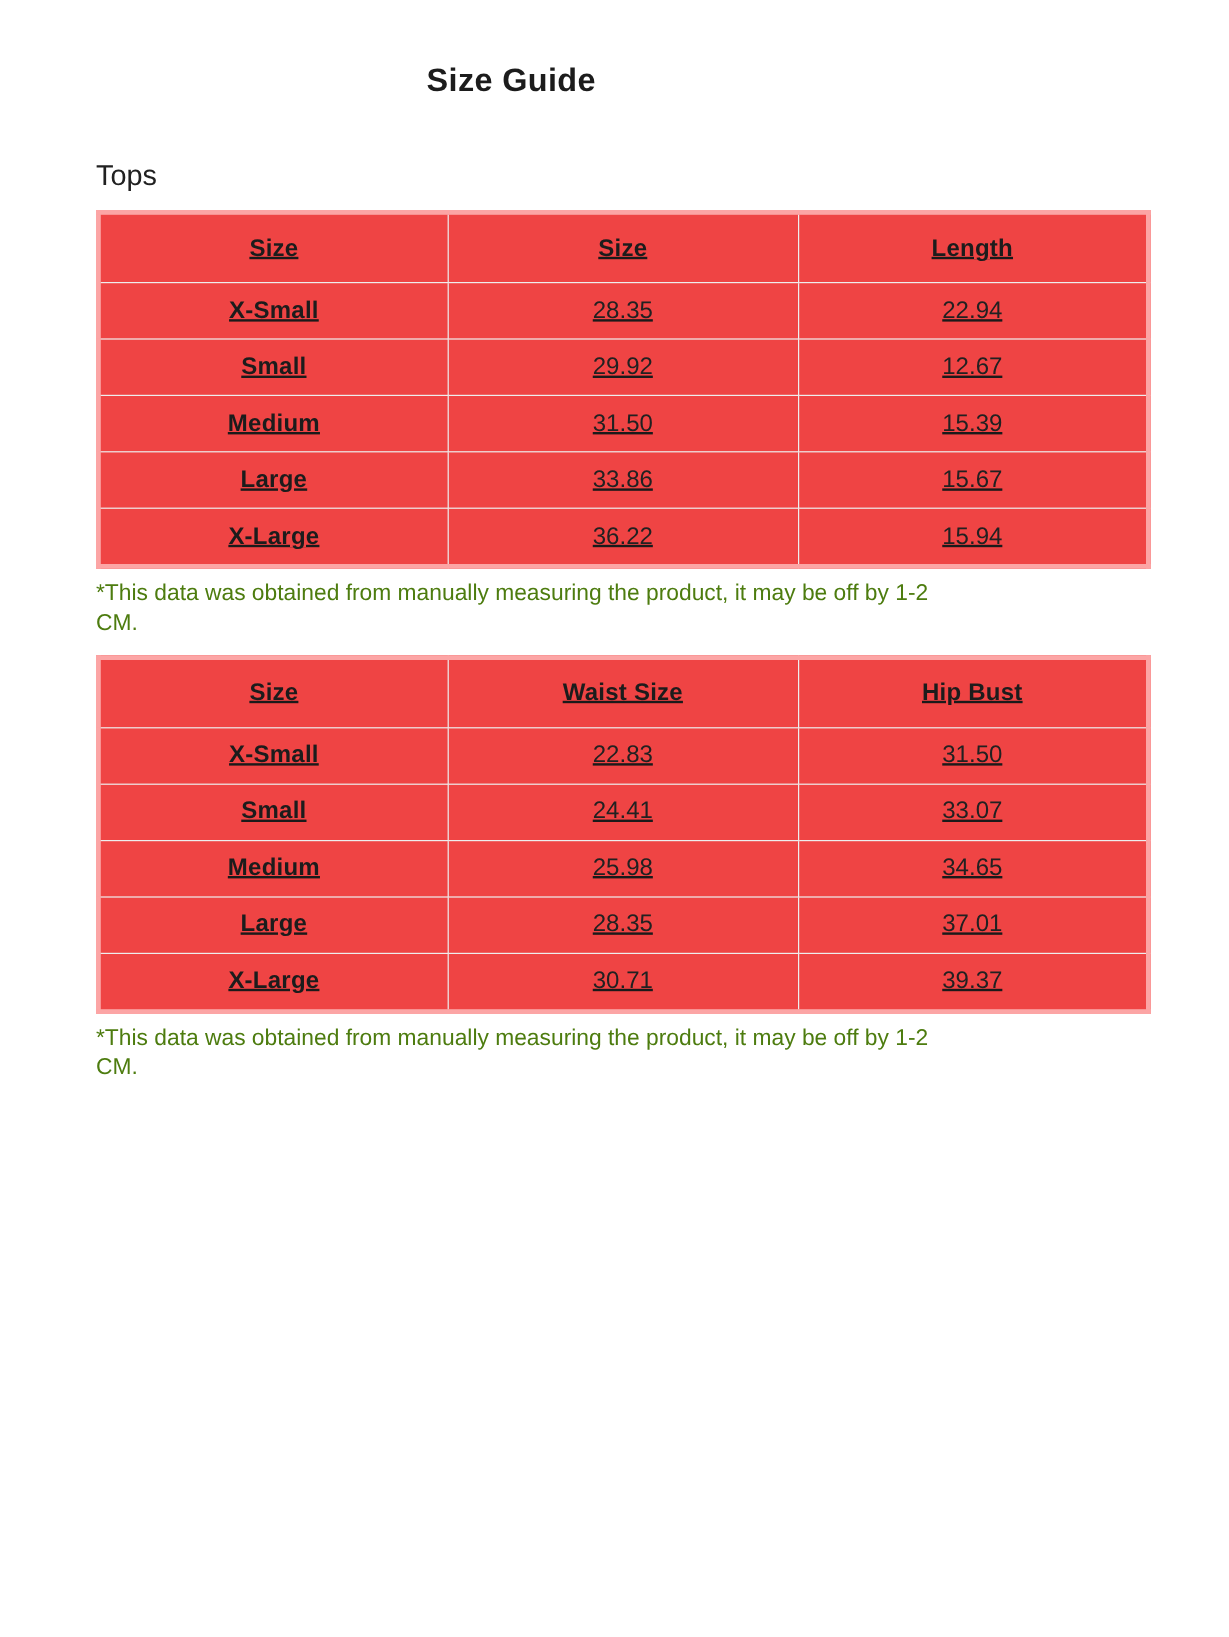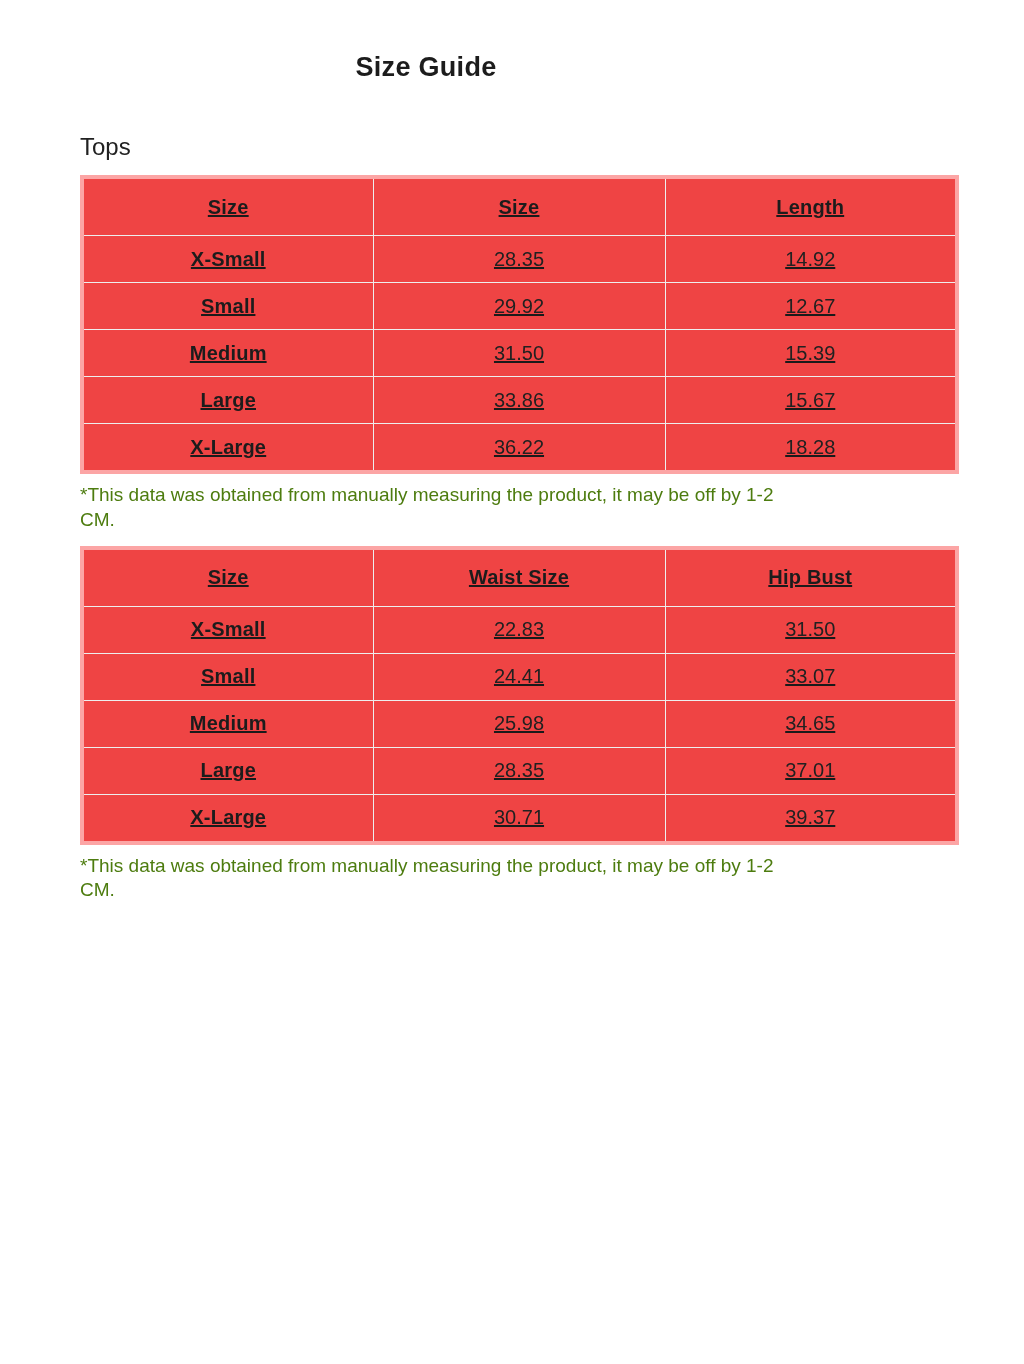--- a/index.html
+++ b/index.html
@@ -118,41 +118,41 @@
           <tr>
             <th>Size</th>
             <th>Size</th>
             <th>Length</th>
           </tr>
         </thead>
         <tbody>
           <tr>
             <td class="size-cell">X-Small</td>
             <td>28.35</td>
-            <td>14.92</td>
+            <td>22.94</td>
           </tr>
           <tr>
             <td class="size-cell">Small</td>
             <td>29.92</td>
             <td>12.67</td>
           </tr>
           <tr>
             <td class="size-cell">Medium</td>
             <td>31.50</td>
             <td>15.39</td>
           </tr>
           <tr>
             <td class="size-cell">Large</td>
             <td>33.86</td>
             <td>15.67</td>
           </tr>
           <tr>
             <td class="size-cell">X-Large</td>
             <td>36.22</td>
-            <td>18.28</td>
+            <td>15.94</td>
           </tr>
         </tbody>
       </table>
     </div>
 
     <div class="footnote">*This data was obtained from manually measuring the product, it may be off by 1-2 CM.</div>
   </div>
 
   <div class="section section-2">
 

